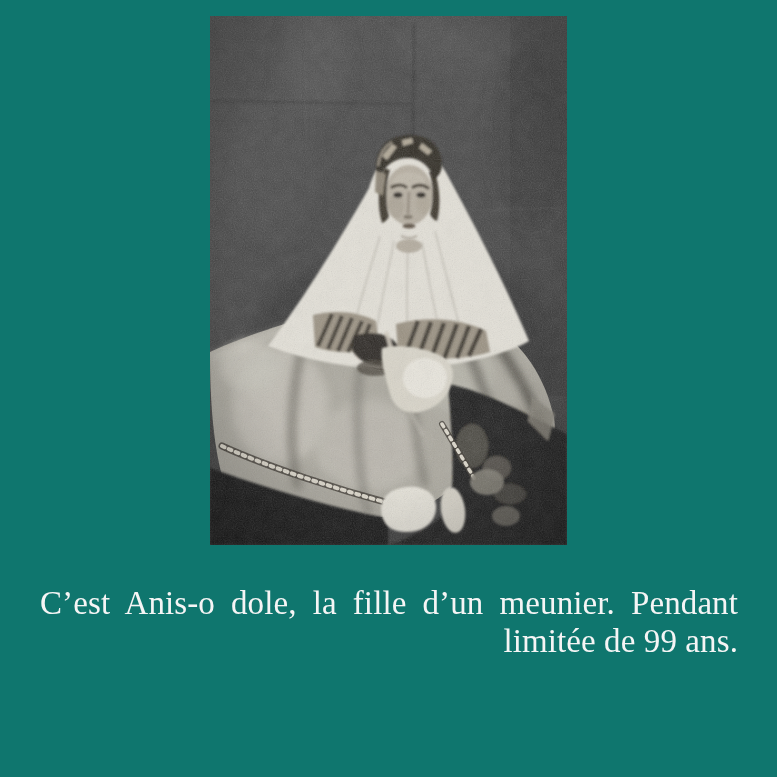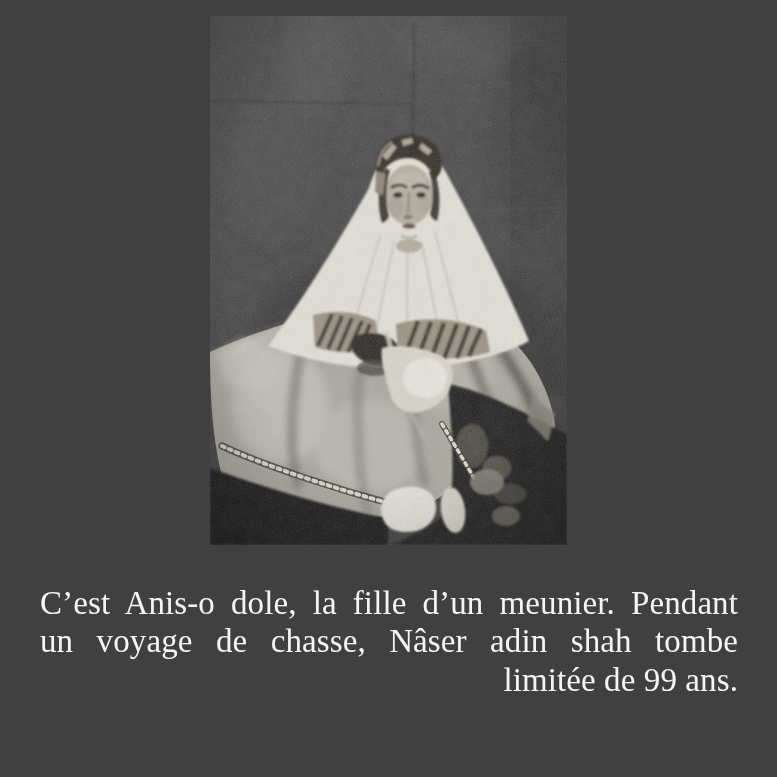--- a/index.html
+++ b/index.html
@@ -38,21 +38,21 @@
     text-align-last: justify;
     white-space: normal;
   }
   .caption .lline {
     text-align: right;
   }
 </style>
 </head>
 <body>
 
-<div id="stage" style="background: #404040;">
+<div id="stage" style="background: #0f766e;">
 
   <figure class="photo-frame" style="margin:0">
     <svg width="357" height="529" viewBox="0 0 357 529" xmlns="http://www.w3.org/2000/svg">
       <defs>
         <linearGradient id="bgGrad" x1="0" y1="0" x2="0" y2="1">
           <stop offset="0" stop-color="#4b4b4b"></stop>
           <stop offset="0.55" stop-color="#444444"></stop>
           <stop offset="1" stop-color="#3c3c3c"></stop>
         </linearGradient>
         <radialGradient id="vign" cx="0.5" cy="0.45" r="0.8">
@@ -220,17 +220,16 @@
       </g>
 
       <rect x="0" y="0" width="357" height="529" filter="url(#grainCoarse)" opacity="0.07"></rect>
       <rect x="0" y="0" width="357" height="529" filter="url(#grainFine)" opacity="0.22"></rect>
       <rect x="0" y="0" width="357" height="529" fill="url(#vign)"></rect>
     </svg>
   </figure>
 
   <div class="caption" title="C’est Anis-o dole, la fille d’un meunier. Pendant un voyage de chasse, Nâser adin shah tombe amoureux d’elle. Ils se marient pour une durée limitée de 99 ans." style="color: rgb(245, 245, 245);">
     <div class="jline">C’est Anis-o dole, la fille d’un meunier. Pendant</div>
-    <div class="jline">un voyage de chasse, Nâser adin shah tombe</div>
     <div class="lline">limitée de 99 ans.</div>
   </div>
 
 </div>
 
 </body></html>

